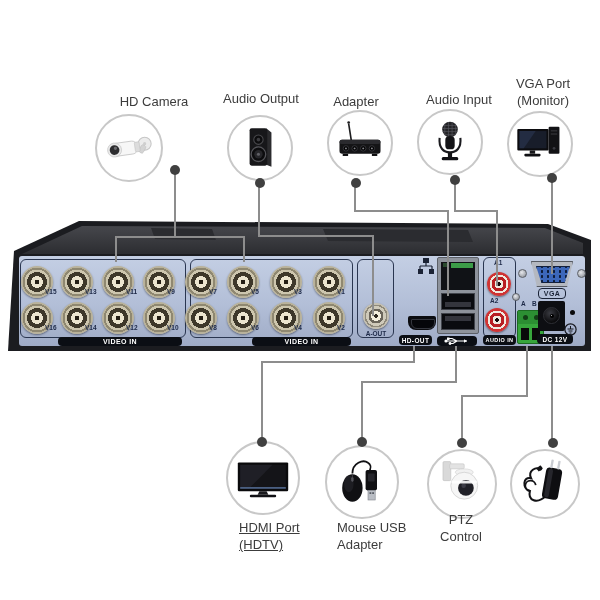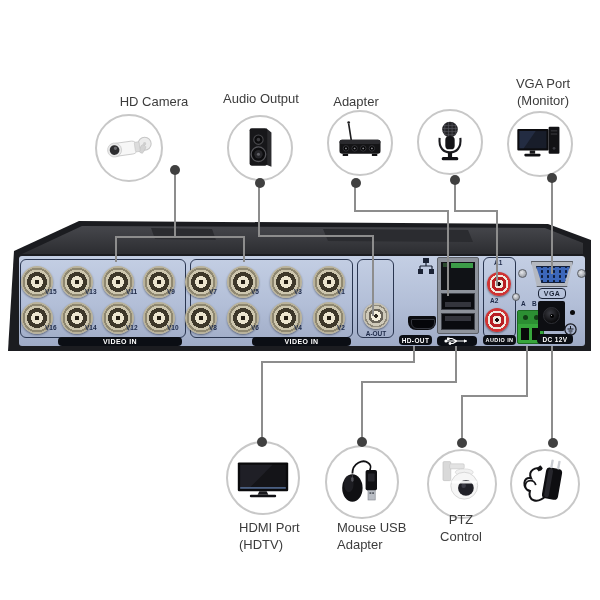--- a/index.html
+++ b/index.html
@@ -252,20 +252,21 @@
           <circle cx="24" cy="60" r="1.8"></circle>
           <circle cx="40" cy="60" r="1.8"></circle>
           <circle cx="56" cy="60" r="1.8"></circle>
           <circle cx="72" cy="60" r="1.8"></circle>
         </g>
       <rect x="18" y="70" width="10" height="4" fill="#0e0e10"></rect>
         <rect x="72" y="70" width="10" height="4" fill="#0e0e10"></rect>
     </svg>
   </div>
 
+  <div class="dev-label center" style="left:399px;top:91px;width:120px;">Audio Input</div>
   <div class="circle" style="left:417px;top:109px;width:66px;height:66px;">
     <svg width="52" height="52" viewBox="0 0 100 100">
       <defs>
           <clipPath id="micHead">
             <circle cx="50" cy="26" r="15"></circle>
           </clipPath>
         </defs>
       <circle cx="50" cy="26" r="15" fill="#232326"></circle>
       <g clip-path="url(#micHead)" stroke="#5a5a62" stroke-width="1.2" fill="none">
         <path d="M35,18 H65 M35,24 H65 M35,30 H65 M35,36 H65"></path>
@@ -305,21 +306,21 @@
   <div class="circle" style="left:226px;top:441px;width:74px;height:74px;">
     <svg width="60" height="60" viewBox="0 0 100 100">
       <rect x="8" y="24" width="84" height="48" rx="2" fill="#0a0a0c"></rect>
       <rect x="12" y="28" width="76" height="40" fill="#141418"></rect>
       <polygon points="12,28 66,28 26,68 12,68" fill="#1f1f26"></polygon>
       <rect x="12" y="65" width="76" height="3" fill="#4a5f82"></rect>
       <polygon points="44,72 56,72 59,78 41,78" fill="#18181c"></polygon>
       <rect x="28" y="78" width="44" height="4" rx="2" fill="#101014"></rect>
     </svg>
   </div>
-  <div class="dev-label" style="left:239px;top:519px;">
+  <div class="dev-label" style="left:239px;top:519px;text-decoration:underline;">
     <div>HDMI Port</div>
     <div>(HDTV)</div>
   </div>
 
   <div class="circle" style="left:325px;top:445px;width:74px;height:74px;">
     <svg width="60" height="60" viewBox="0 0 100 100">
       <path d="M34,36 C34,18 52,12 60,18 C70,25 60,30 63,36" fill="none" stroke="#101013" stroke-width="3"></path>
       <ellipse cx="34" cy="60" rx="17" ry="23" fill="#101013"></ellipse>
       <ellipse cx="28" cy="53" rx="8" ry="14" fill="#232329" opacity="0.7"></ellipse>
       <line x1="34" y1="38" x2="34" y2="50" stroke="#39393f" stroke-width="2"></line>

